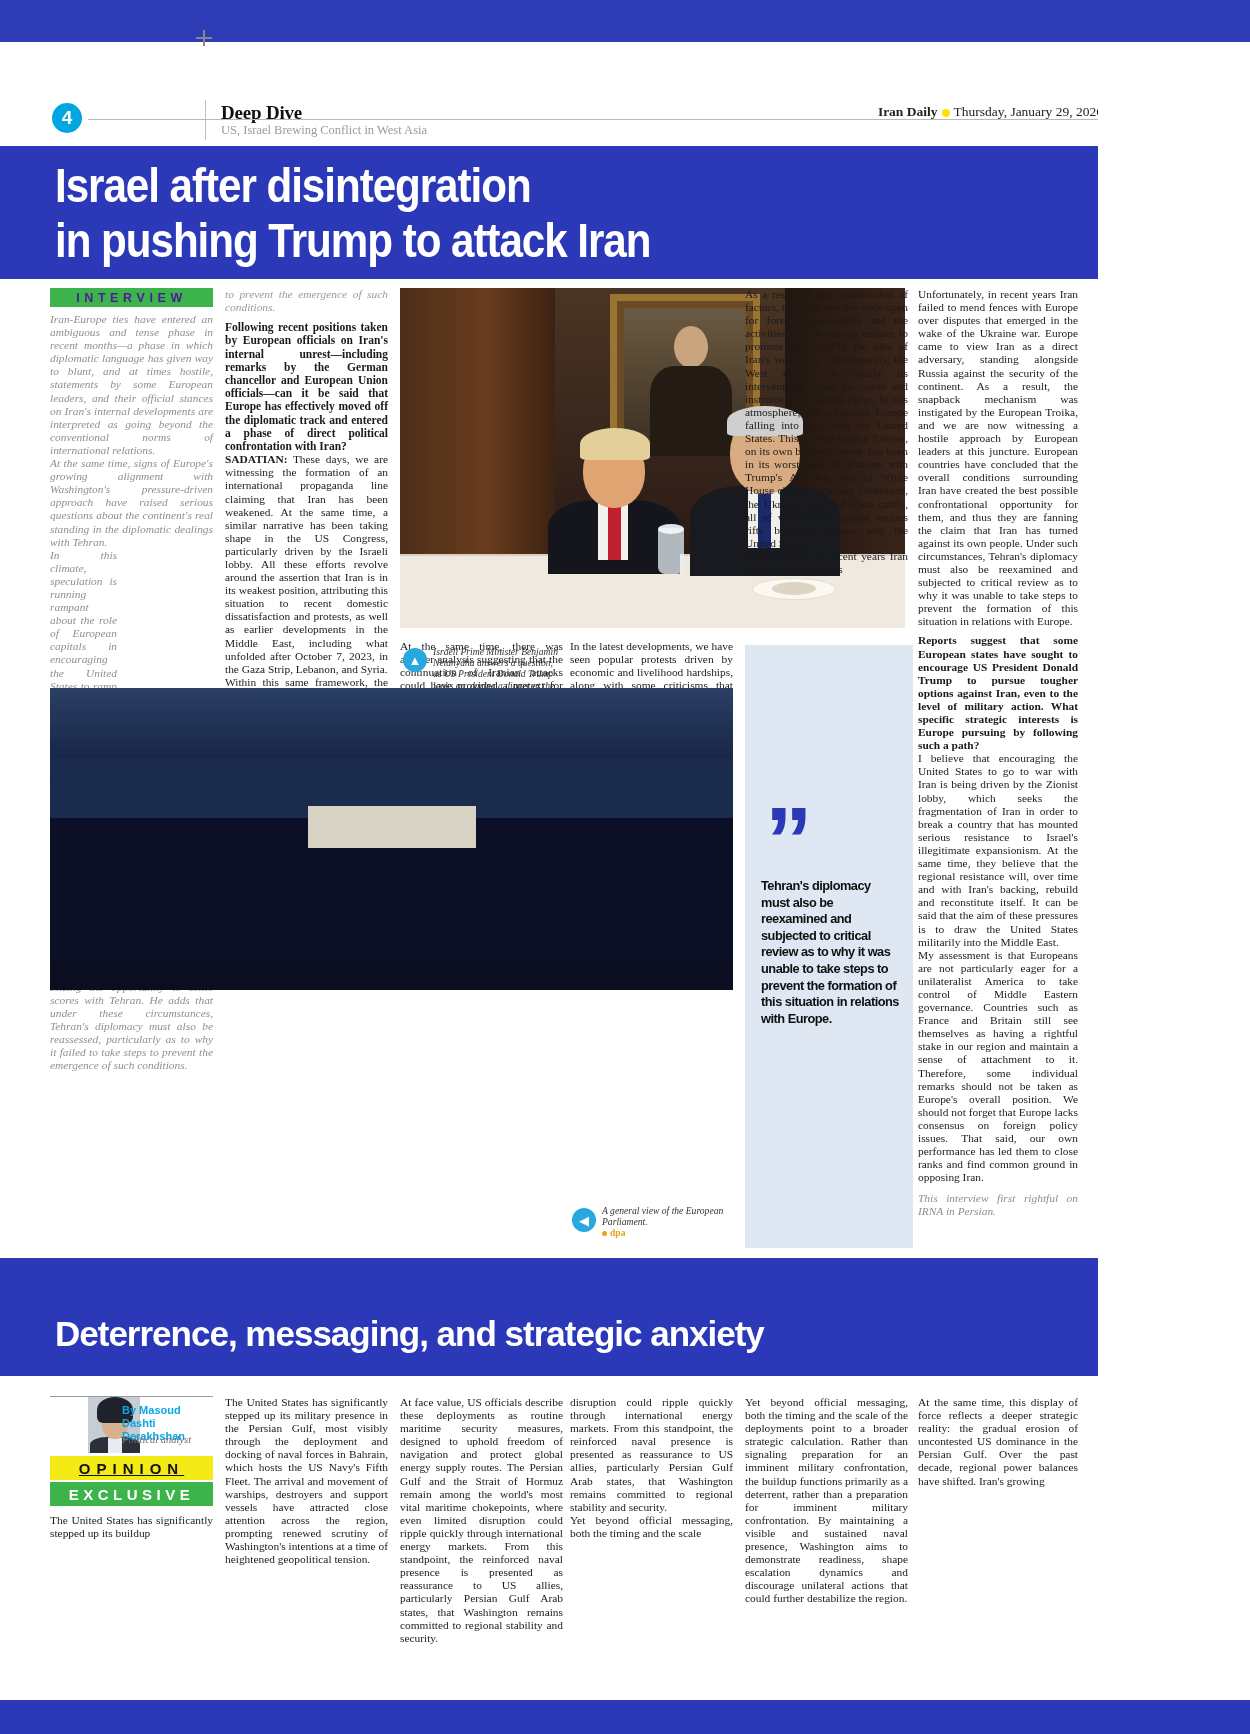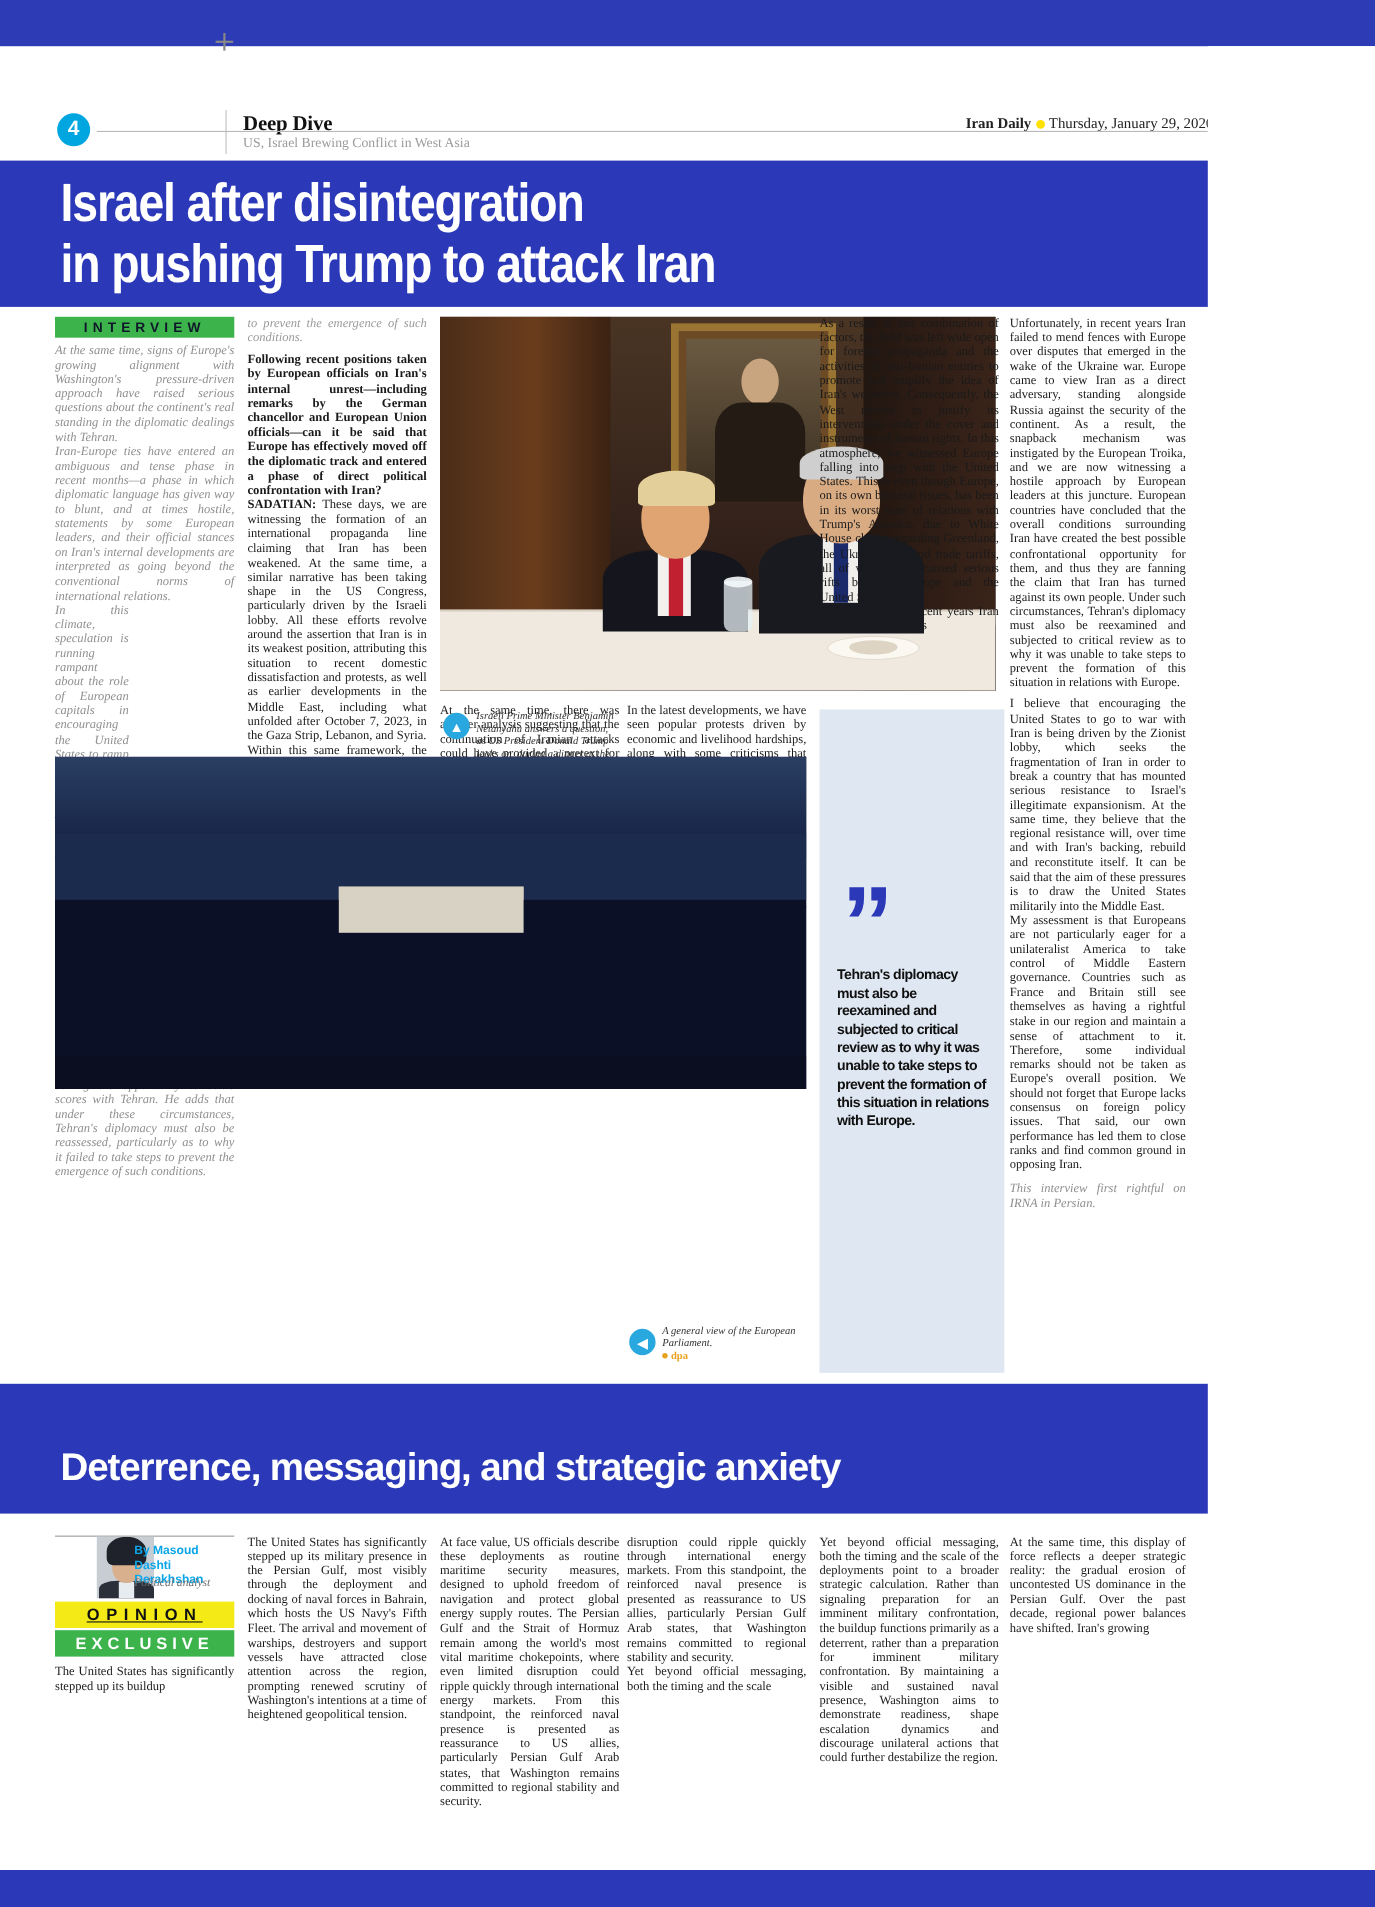--- a/index.html
+++ b/index.html
@@ -55,21 +55,21 @@
     font-size:49px; line-height:55px; color:#ffffff; letter-spacing:-1.2px;
     transform:scaleX(0.86); transform-origin:left top;
   }
 
   
   .article { position:absolute; left:0; top:288px; width:1250px; }
   .col { position:absolute; font-family:"Liberation Serif", serif; font-size:11.4px; line-height:13.1px; color:#1a1a1a; text-align:justify; }
 
   .interview-badge {
     position:absolute; left:50px; top:0px; width:163px; height:19px;
-    background:#3cb44b; color:#0f172a; font-family:"Liberation Sans", sans-serif;
+    background:#3cb44b; color:#4c1d95; font-family:"Liberation Sans", sans-serif;
     font-weight:bold; font-size:12.5px; letter-spacing:4.6px;
     display:flex; align-items:center; justify-content:center;
   }
 
   .c1 { left:50px; top:25px; width:163px; }
   .c1 p { margin:0; font-style:italic; color:#8f8f8f; }
 
   .portrait {
     position:absolute; left:155px; top:548px; width:128px; height:128px;
     border-radius:50%; overflow:hidden;
@@ -252,22 +252,22 @@
     <div>Israel after disintegration</div>
     <div>in pushing Trump to attack Iran</div>
   </div>
 </div>
 
 <div class="article">
 
   <div class="interview-badge">INTERVIEW</div>
 
   <div class="col c1">
+    <p>Iran-Europe ties have entered an ambiguous and tense phase in recent months—a phase in which diplomatic language has given way to blunt, and at times hostile, statements by some European leaders, and their official stances on Iran's internal developments are interpreted as going beyond the conventional norms of international relations.</p>
     <p>At the same time, signs of Europe's growing alignment with Washington's pressure-driven approach have raised serious questions about the continent's real standing in the diplomatic dealings with Tehran.</p>
-    <p>Iran-Europe ties have entered an ambiguous and tense phase in recent months—a phase in which diplomatic language has given way to blunt, and at times hostile, statements by some European leaders, and their official stances on Iran's internal developments are interpreted as going beyond the conventional norms of international relations.</p>
     <div style="float:right;width:96px;height:300px;shape-outside:none;"></div>
     <p>In this climate, speculation is running rampant about the role of European capitals in encouraging the United States to ramp up pressure on Iran, even to the point of pursuing high-cost options.</p>
     <p>Against this backdrop, Jalal Sadatian, Iran's former ambassador to Britian, has discussed the objectives and consequences of Europe's recent policies toward Iran. Sadatian believes that developments following the Ukraine war placed Europe in a confrontational position vis-à-vis Iran, and that European actors are now fueling the narrative that Iran has turned against its own people, seizing the opportunity to settle scores with Tehran. He adds that under these circumstances, Tehran's diplomacy must also be reassessed, particularly as to why it failed to take steps to prevent the emergence of such conditions.</p>
   </div>
 
   <div class="portrait">
     <div class="bg"></div>
       <div class="wall"></div>
       <div class="wall2"></div>
     <div class="frame"></div>
@@ -325,20 +325,21 @@
   </div>
 
   <div class="col c5">
     <p>As a result of this combination of factors, the field was left wide open for foreign propaganda and the activities of anti-Iranian entities to promote and amplify the idea of Iran's weakness. Consequently, the West moved to justify its interventions under the cover and instruments of human rights. In this atmosphere, we witnessed Europe falling into step with the United States. This is even though Europe, on its own bilateral issues, has been in its worst state of relations with Trump's America, due to White House claims regarding Greenland, the Ukraine war, and trade tariffs, all of which have caused serious rifts between Europe and the United States.</p>
     <p>Unfortunately, in recent years Iran failed to mend fences</p>
   </div>
 
   <div class="col c6">
     <p>Unfortunately, in recent years Iran failed to mend fences with Europe over disputes that emerged in the wake of the Ukraine war. Europe came to view Iran as a direct adversary, standing alongside Russia against the security of the continent. As a result, the snapback mechanism was instigated by the European Troika, and we are now witnessing a hostile approach by European leaders at this juncture. European countries have concluded that the overall conditions surrounding Iran have created the best possible confrontational opportunity for them, and thus they are fanning the claim that Iran has turned against its own people. Under such circumstances, Tehran's diplomacy must also be reexamined and subjected to critical review as to why it was unable to take steps to prevent the formation of this situation in relations with Europe.</p>
     <p style="height:6px"></p>
+    <p class="bold-q">Reports suggest that some European states have sought to encourage US President Donald Trump to pursue tougher options against Iran, even to the level of military action. What specific strategic interests is Europe pursuing by following such a path?</p>
     <p>I believe that encouraging the United States to go to war with Iran is being driven by the Zionist lobby, which seeks the fragmentation of Iran in order to break a country that has mounted serious resistance to Israel's illegitimate expansionism. At the same time, they believe that the regional resistance will, over time and with Iran's backing, rebuild and reconstitute itself. It can be said that the aim of these pressures is to draw the United States militarily into the Middle East.</p>
     <p>My assessment is that Europeans are not particularly eager for a unilateralist America to take control of Middle Eastern governance. Countries such as France and Britain still see themselves as having a rightful stake in our region and maintain a sense of attachment to it. Therefore, some individual remarks should not be taken as Europe's overall position. We should not forget that Europe lacks consensus on foreign policy issues. That said, our own performance has led them to close ranks and find common ground in opposing Iran.</p>
     <p style="height:8px"></p>
     <p class="outro">This interview first rightful on IRNA in Persian.</p>
   </div>
 </div>
 
 <div class="cap-badge cap1">▲</div>
 <div class="cap1-text">
   <span>Israeli Prime Minister Benjamin Netanyahu answers a question, as US President Donald Trump looks on, during a dinner at the White House on July 7, 2025.</span><br>

